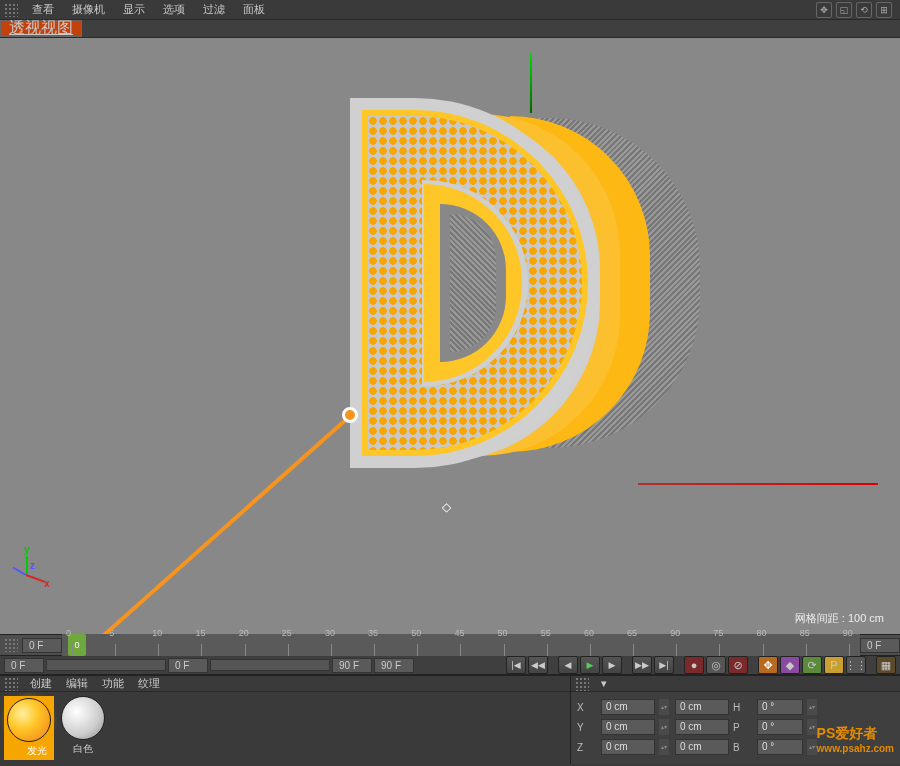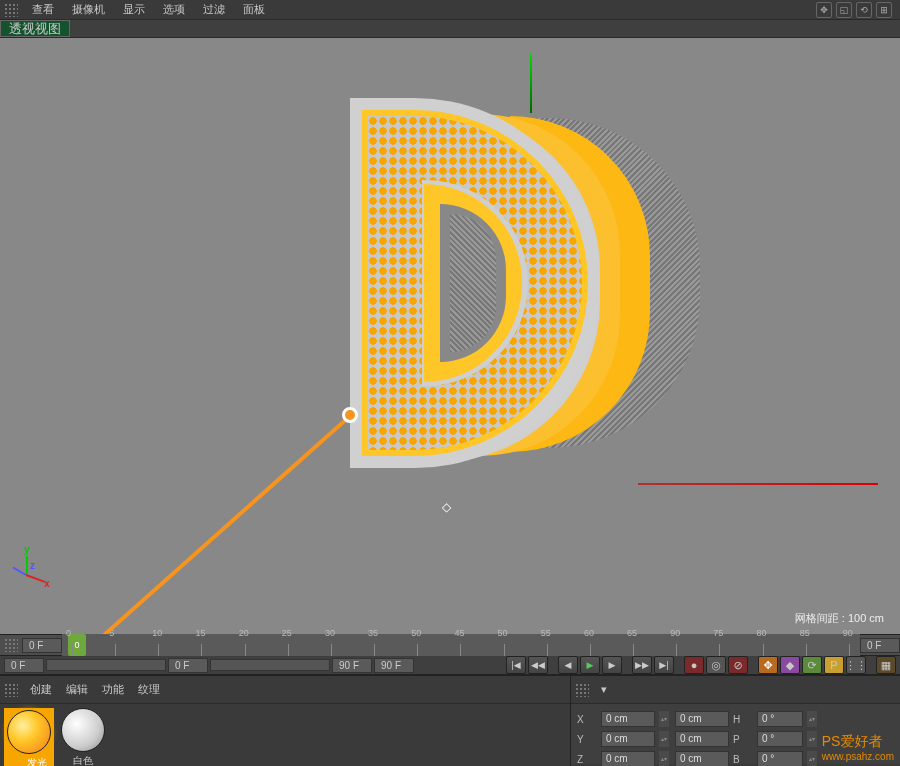--- a/index.html
+++ b/index.html
@@ -41,22 +41,23 @@
   height: 18px;
   background: #3f3f3f;
   display: flex;
   align-items: stretch;
   border-bottom: 1px solid #2a2a2a;
 }
 .viewport-label {
   border: 1px solid #666;
   padding: 0 8px;
   display: flex; align-items: center;
-  background: #14532d;
-  font-size: 13px;
+  background: #c2410c;
+  font-size: 16px;
+  text-decoration: underline;
 }
 .viewport {
   position: relative;
   height: 596px;
   background: #888;
   overflow: hidden;
 }
 .letter-container {
   position: absolute;
   left: 330px; top: 60px;
@@ -267,21 +268,21 @@
   display: flex;
   flex-direction: column;
 }
 .panel-right {
   flex: 1;
   display: flex;
   flex-direction: column;
   border-left: 1px solid #222;
 }
 .panel-header {
-  height: 28px;
+  height: 16px;
   display: flex;
   align-items: center;
   padding: 0 4px;
   gap: 2px;
   background: #3a3a3a;
   border-bottom: 1px solid #2a2a2a;
 }
 .panel-header .grip {
   width: 14px; height: 14px;
   background-image: radial-gradient(circle at 2px 2px,#777 1px,transparent 1px);
@@ -341,24 +342,24 @@
   height: 16px;
 }
 .coords .step {
   width: 10px; height: 16px; 
   background: #4a4a4a; 
   display:flex;flex-direction:column;font-size:6px;color:#888;
   align-items:center;justify-content:center;line-height:6px;
 }
 .watermark {
   position: absolute;
-  bottom: 4px; right: 6px;
+  bottom: 12px; right: 6px;
   color: #e58b00;
   font-size: 14px;
-  font-weight: normal;
+  font-weight: bold;
   z-index: 200;
 }
 .watermark small { display:block; font-size:10px; color:#e58b00; text-align:right; }
 </style>
 </head>
 <body>
 
 <div class="top-menu">
   <div class="top-menu-left">
     <div class="grip"></div>

